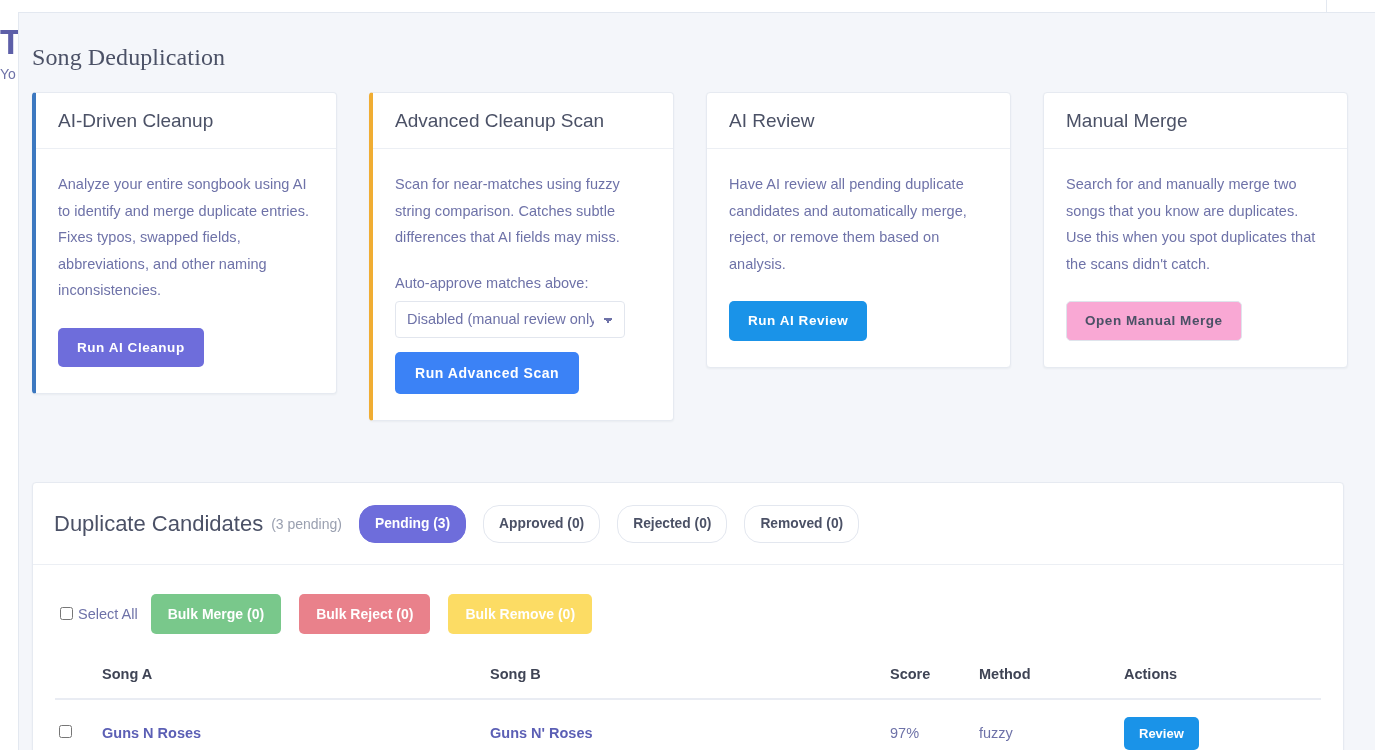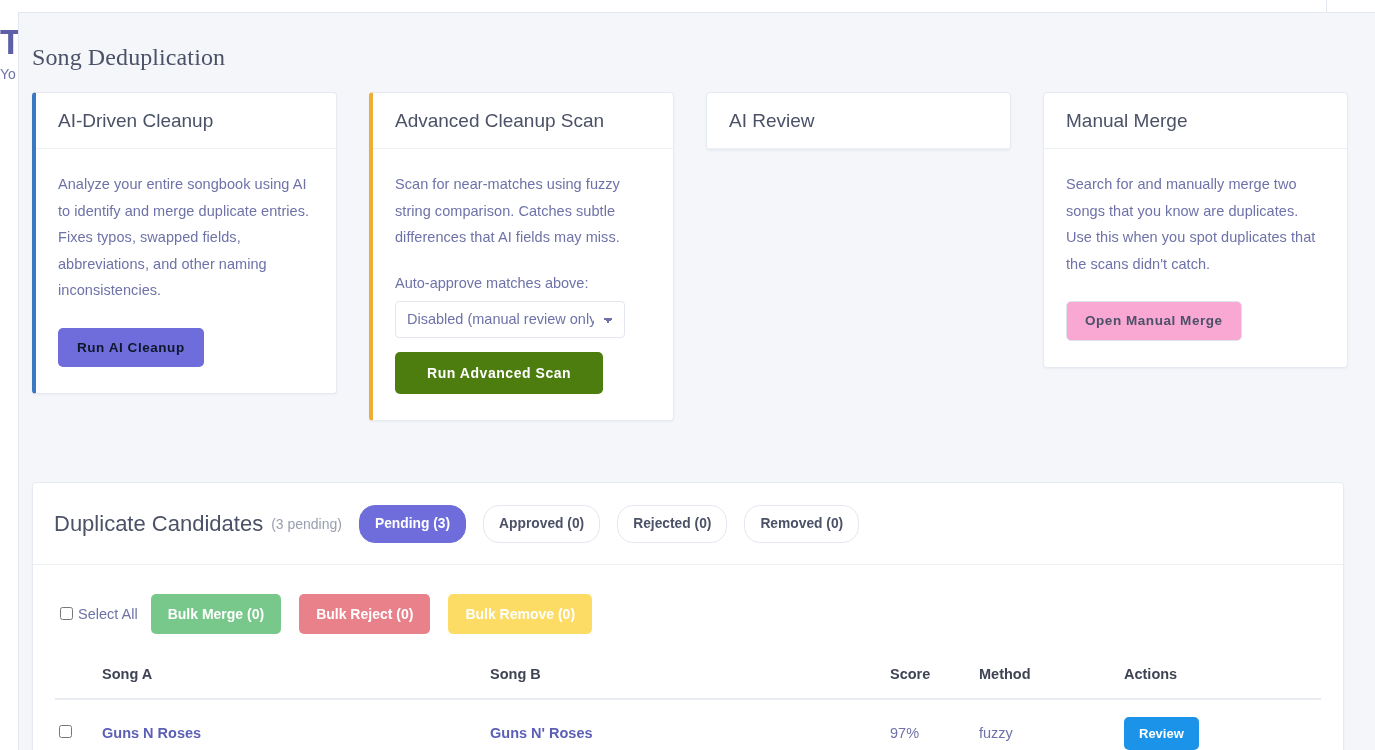--- a/index.html
+++ b/index.html
@@ -101,22 +101,22 @@
 
   .btn {
     display: inline-block;
     border: none; border-radius: 5px;
     font-family: "Liberation Sans", sans-serif;
     font-size: 13.5px; font-weight: 700;
     letter-spacing: .55px;
     cursor: pointer;
     line-height: 1;
   }
-  .btn-purple { background: #6e6ddb; color: #0f172a; padding: 13px 19px; }
-  .btn-yellow { background: #4d7c0f; color: #fff; padding: 14px 32px; font-size: 14px; }
+  .btn-purple { background: #6e6ddb; color: #ffffff; padding: 13px 19px; }
+  .btn-yellow { background: #3b82f6; color: #fff; padding: 14px 20px; font-size: 14px; }
   .btn-blue   { background: #1a93e8; color: #fff; padding: 13px 19px; }
   .btn-ghost  { background: #f9a8d4; color: #4b5166; padding: 12px 18px;
                 border: 1px solid #dfe4ec; }
   .mt-btn { margin-top: 24px; }
   .mt-btn-sm { margin-top: 14px; }
 
   
   #section-card {
     position: absolute; left: 13px; top: 469px;
     width: 1312px;
@@ -230,20 +230,24 @@
         <div class="field-label">Auto-approve matches above:</div>
         <select class="dd">
           <option selected="">Disabled (manual review only)</option>
         </select>
         <div><button class="btn btn-yellow mt-btn-sm">Run Advanced Scan</button></div>
       </div>
     </div>
 
     <div class="card">
       <div class="card-head">AI Review</div>
+      <div class="card-body">
+        <p class="card-desc">Have AI review all pending duplicate candidates and automatically merge, reject, or remove them based on analysis.</p>
+        <button class="btn btn-blue mt-btn">Run AI Review</button>
+      </div>
     </div>
 
     <div class="card">
       <div class="card-head">Manual Merge</div>
       <div class="card-body">
         <p class="card-desc">Search for and manually merge two songs that you know are duplicates. Use this when you spot duplicates that the scans didn't catch.</p>
         <button class="btn btn-ghost mt-btn">Open Manual Merge</button>
       </div>
     </div>
 

